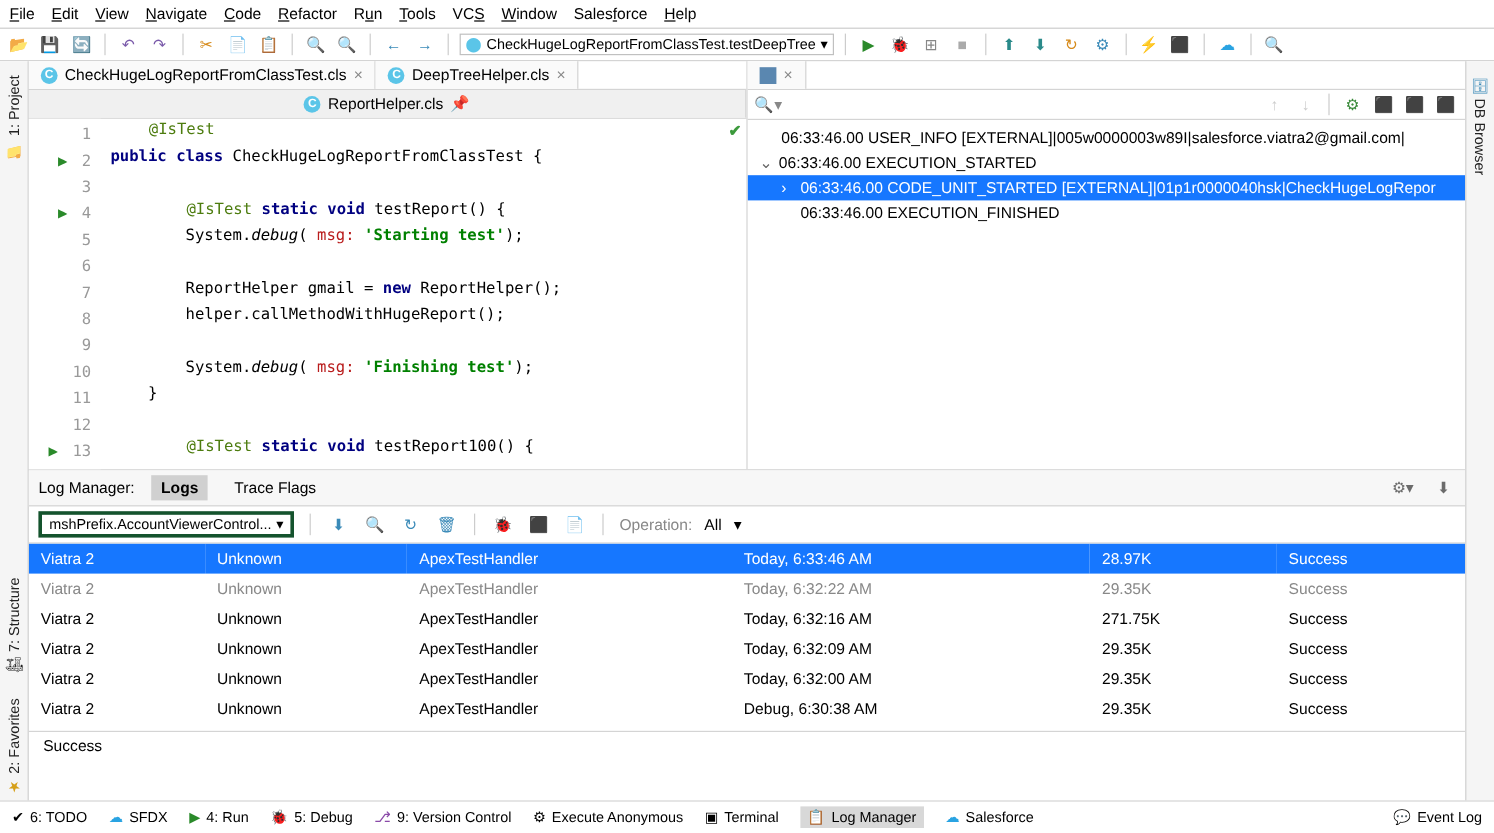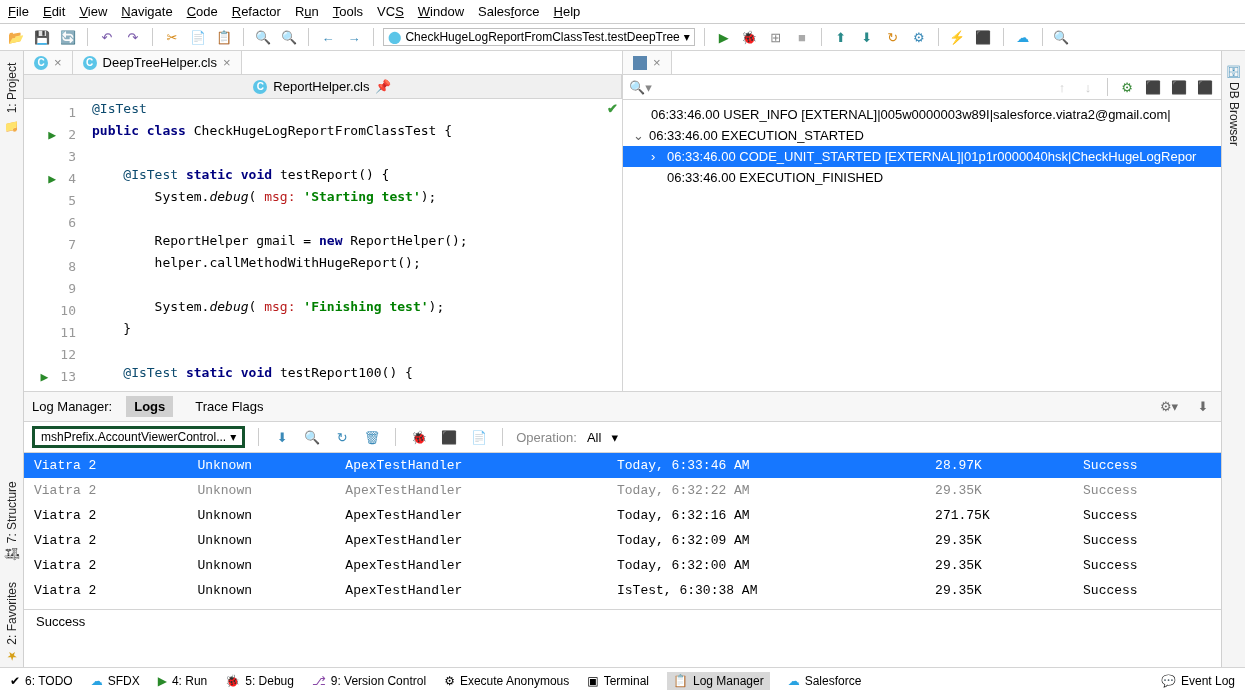--- a/index.html
+++ b/index.html
@@ -23,21 +23,21 @@
 .editor-tab.pinned { background: #f0f0f0; }
 .close-x { color: #888; cursor: pointer; font-size: 13px; }
 .c-icon { width: 14px; height: 14px; border-radius: 50%; background: #5bc5e8; color: #fff; font-size: 10px; display: flex; align-items: center; justify-content: center; font-weight: bold; }
 .log-icon-sm { width: 14px; height: 14px; background: #5a87b0; display: inline-block; }
 .code-pane { flex: 1; display: flex; min-height: 0; position: relative; }
 .gutter { width: 60px; text-align: right; padding: 2px 8px 2px 0; color: #999; font-family: "Consolas", monospace; font-size: 13px; background: #fff; position: relative; }
 .gutter-line { height: 22px; display: flex; align-items: center; justify-content: flex-end; gap: 8px; }
 .run-gutter { width: 16px; display: flex; align-items: center; justify-content: center; }
 .code-body { flex: 1; padding: 2px 8px; font-family: "Consolas", monospace; font-size: 13px; position: relative; }
 .code-body .line { height: 22px; white-space: pre; }
-.kw-anno { color: #0c4a6e; }
+.kw-anno { color: #4d7c0f; margin-left: 32px; }
 .kw { color: #000080; font-weight: bold; }
 .fn-it { font-style: italic; }
 .param { color: #b91c1c; }
 .str { color: #008000; font-weight: bold; }
 .tick-ok { position: absolute; top: 2px; right: 4px; color: #3c9a3c; font-weight: bold; }
 .log-right { flex: 1; display: flex; flex-direction: column; min-width: 0; }
 .log-toolbar { display: flex; align-items: center; gap: 6px; padding: 2px 6px; border-bottom: 1px solid #d4d4d4; }
 .log-search { flex: 1; border: none; outline: none; font-size: 12px; padding: 2px; }
 .log-tree { flex: 1; overflow: auto; font-size: 13px; padding: 4px 0; }
 .tree-row { padding: 3px 10px 3px 28px; display: flex; align-items: center; gap: 4px; white-space: nowrap; }
@@ -45,21 +45,21 @@
 .tree-chev { color: #666; width: 12px; display: inline-block; }
 .logs-panel { border-top: 1px solid #d4d4d4; display: flex; flex-direction: column; height: 242px; }
 .logs-header { display: flex; align-items: center; gap: 14px; padding: 4px 8px; border-bottom: 1px solid #d4d4d4; background: #f7f7f7; }
 .logs-header .lh-title { color: #000; }
 .lh-tab { padding: 3px 8px; }
 .lh-tab.active { background: #d0d0d0; font-weight: bold; }
 .logs-tools { display: flex; align-items: center; gap: 10px; padding: 4px 8px; border-bottom: 1px solid #d4d4d4; }
 .sel-box { border: 3px solid #14532d; padding: 1px 6px; font-size: 12px; display: flex; align-items: center; gap: 4px; }
 .op-lbl { color: #888; }
 .log-table { flex: 1; overflow: auto; }
-.log-table table { width: 100%; border-collapse: collapse; font-size: 13px; font-family: Liberation Mono, monospace; }
+.log-table table { width: 100%; border-collapse: collapse; font-size: 13px; }
 .log-table td { padding: 5px 10px; }
 .row-sel td { background: #1677ff; color: #fff; }
 .row-dim td { color: #888; }
 .status-line { padding: 4px 12px; border-top: 1px solid #d4d4d4; font-size: 13px; }
 .bottombar { display: flex; align-items: center; gap: 18px; padding: 4px 10px; border-top: 1px solid #d4d4d4; font-size: 12px; margin-top: auto; }
 .bb-item { display: flex; align-items: center; gap: 5px; cursor: pointer; }
 .bb-item.active { background: #d8d8d8; padding: 2px 6px; }
 .bb-spacer { flex: 1; }
 .green-tri { color: #2a8a2a; }
 .blue-cloud { color: #29a3e2; }
@@ -144,20 +144,21 @@
       </div>
   </div>
 
   <div class="content">
 
     <div class="editor-area">
       <div class="editor-left">
         <div class="tabs-row">
           <div class="editor-tab">
             <span class="c-icon">C</span>
+            <span>CheckHugeLogReportFromClassTest.cls</span>
             <span class="close-x">×</span>
           </div>
           <div class="editor-tab">
             <span class="c-icon">C</span>
             <span>DeepTreeHelper.cls</span>
             <span class="close-x">×</span>
           </div>
         </div>
         <div class="tabs-row">
           <div class="editor-tab pinned" style="flex:1;justify-content:center">
@@ -306,21 +307,21 @@
                 <td>Unknown</td>
                 <td>ApexTestHandler</td>
                 <td>Today, 6:32:00 AM</td>
                 <td>29.35K</td>
                 <td>Success</td>
               </tr>
           <tr>
                 <td>Viatra 2</td>
                 <td>Unknown</td>
                 <td>ApexTestHandler</td>
-                <td>IsTest, 6:30:38 AM</td>
+                <td>Debug, 6:30:38 AM</td>
                 <td>29.35K</td>
                 <td>Success</td>
               </tr>
         </tbody>
           </table>
       </div>
       <div class="status-line">Success</div>
     </div>
   </div>
 

